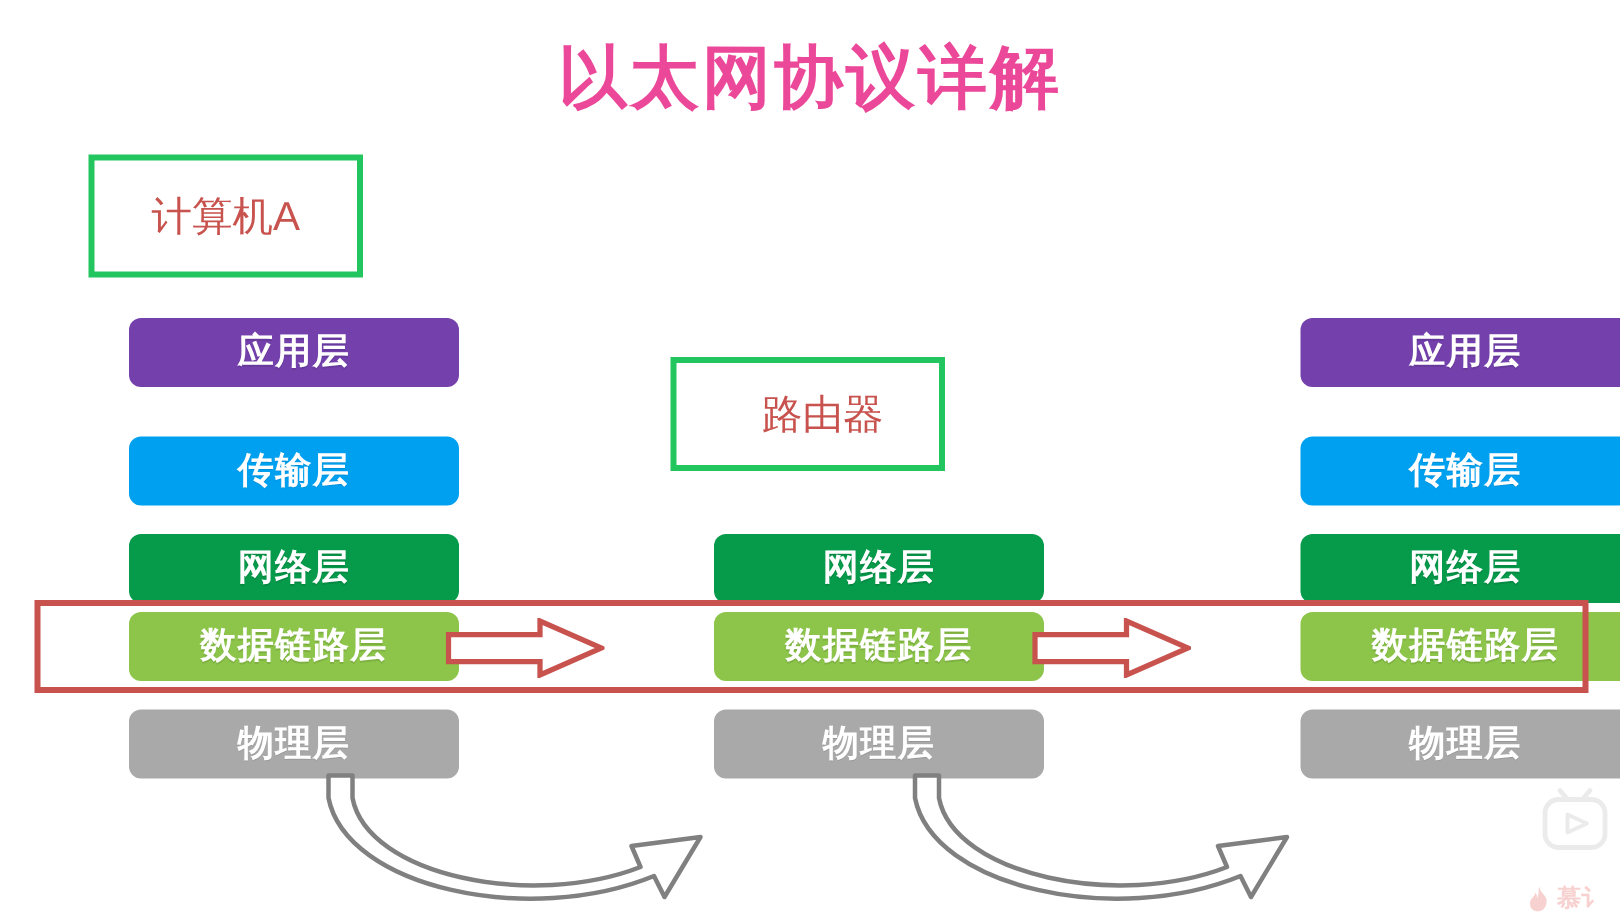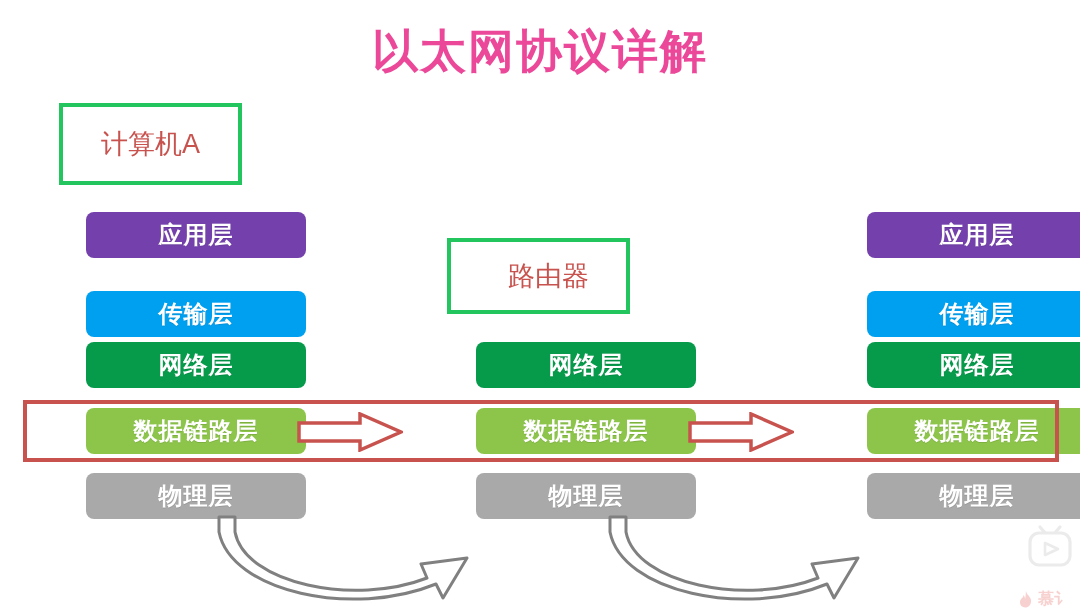--- a/index.html
+++ b/index.html
@@ -62,21 +62,21 @@
 
   .layer-slot {
     position: absolute;
     left: 0;
     width: 220px;
     height: 46px;
     margin-left: 45px;
   }
   .layer-slot[data-slot="0"] { top: 0px;   }
   .layer-slot[data-slot="1"] { top: 79px;  }
-  .layer-slot[data-slot="2"] { top: 130px; }
+  .layer-slot[data-slot="2"] { top: 144px; }
   .layer-slot[data-slot="3"] { top: 196px; }
   .layer-slot[data-slot="4"] { top: 261px; }
 
   .layer-box {
     box-sizing: border-box;
     width: 100%;
     height: 100%;
     border-radius: 8px;
     display: flex;
     align-items: center;

